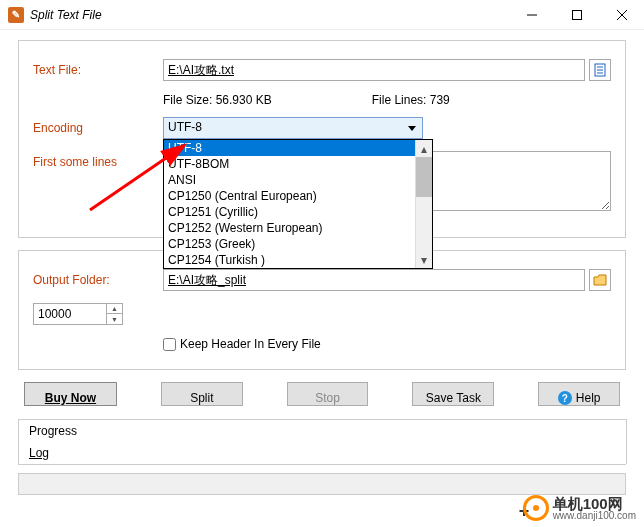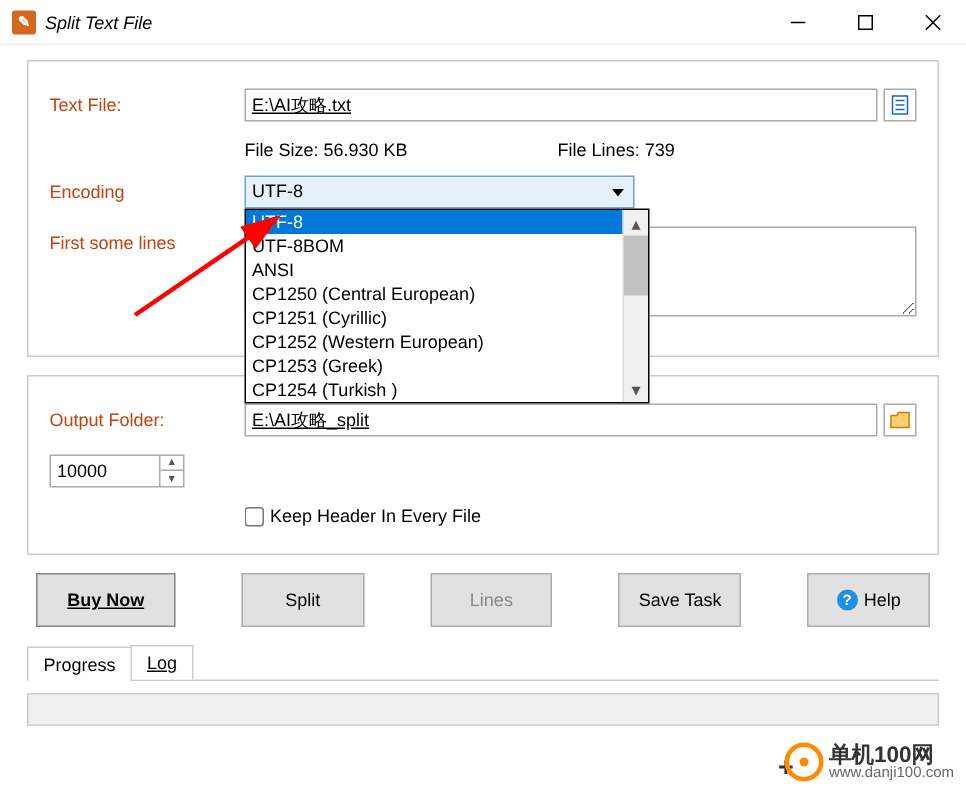--- a/index.html
+++ b/index.html
@@ -38,26 +38,26 @@
 .spinner { width: 90px; height: 22px; border: 1px solid #aaa; display:flex; align-items:center; }
 .spinner input { border:none; width: 60px; padding:2px 4px; text-align:left; outline:none;}
 .spinner .spins { width: 16px; display:flex; flex-direction:column; border-left:1px solid #aaa; margin-left:auto;}
 .spinner .spins div { height:10px; display:flex; align-items:center; justify-content:center; font-size:7px; color:#555;}
 .spinner .spins div:first-child{border-bottom:1px solid #aaa;}
 
 .checkbox-row { margin-left: 130px; display:flex; align-items:center; gap:4px; margin-bottom:4px;}
 .checkbox-row input{width:13px;height:13px;}
 
 .button-row { display:flex; align-items:center; gap: 44px; padding: 0 6px; margin-bottom:12px;}
-.btn { width: 88px; height: 36px; border: 1px solid #adadad; background: #e1e1e1; display:flex; align-items:center; justify-content:center; gap:4px;}
+.btn { width: 88px; height: 24px; border: 1px solid #adadad; background: #e1e1e1; display:flex; align-items:flex-end; justify-content:center; gap:4px;}
 .btn.buy { border:1px solid #888; font-weight:bold; font-family:"Times New Roman",serif; text-decoration:underline; font-size:13px; width:100px;}
 .btn.disabled { color:#888; }
 .help-icon { width:14px; height:14px; border-radius:50%; background:#2090e0; color:#fff; display:flex; align-items:center; justify-content:center; font-size:10px; font-weight:bold;}
 
-.tabs { display:flex; border-bottom:1px solid #ccc; margin-bottom:8px;}
+.tabs { display:flex; border-bottom:1px solid #ccc; margin-bottom:8px;flex-direction:column;}
 .tab { padding:4px 10px; border:1px solid #ccc; border-bottom:none; background:#fff; margin-right:-1px; position:relative;}
 .tab.active { background:#fff; z-index:1; top:1px;}
 .tab.inactive { background:#fff;text-decoration:underline; }
 
 .progress-area { border:1px solid #ccc; height:22px; background:#f0f0f0; margin-bottom:6px;}
 
 .arrow-svg { position:absolute; left:66px; top:94px; pointer-events:none; z-index:60;}
 
 .watermark { position:absolute; right:8px; bottom:4px; display:flex; align-items:center; gap:4px; z-index:100;}
 .wm-icon { width:30px; height:30px; position:relative;}
@@ -181,21 +181,21 @@
   </div>
 
   <div class="button-row">
     <div class="btn buy">
         <span>Buy Now</span>
       </div>
     <div class="btn">
         <span>Split</span>
       </div>
     <div class="btn disabled">
-        <span>Lines</span>
+        <span>Stop</span>
       </div>
     <div class="btn">
         <span>Save Task</span>
       </div>
     <div class="btn">
       <span class="help-icon">?</span>
       <span>Help</span>
     </div>
   </div>
 

